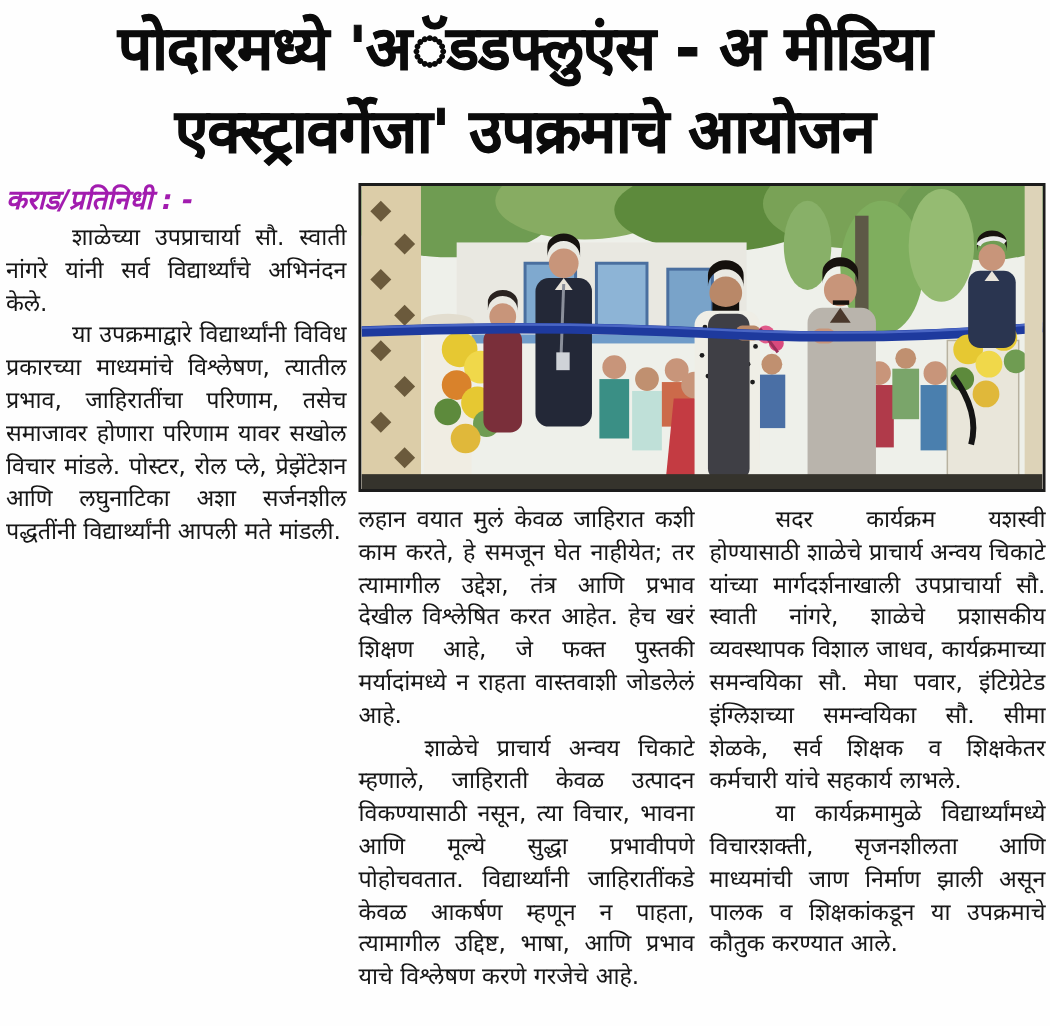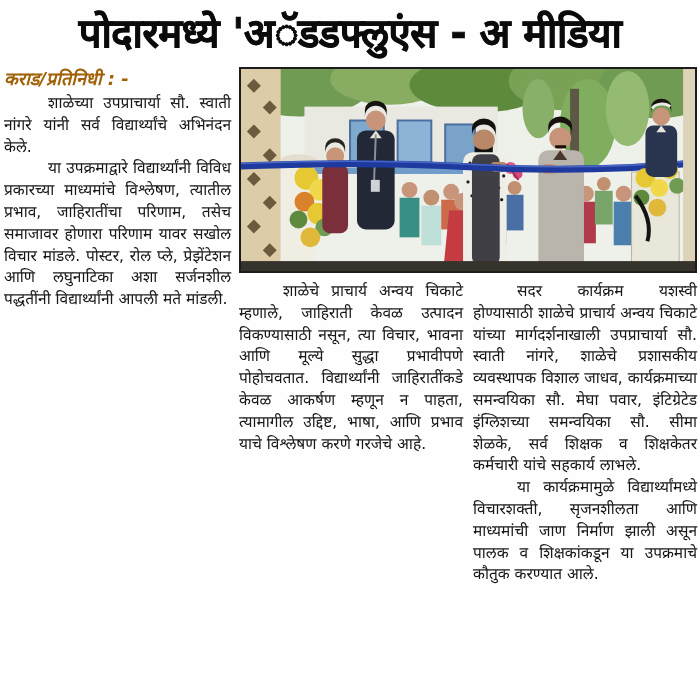--- a/index.html
+++ b/index.html
@@ -35,21 +35,21 @@
     color:#161616;
   }
   .col-left{width:227px;flex:0 0 227px;}
   .right-area{width:458px;flex:0 0 458px;}
   .byline{
     font-weight:800;
     font-style:italic;
     font-size:18px;
     line-height:24px;
     margin-bottom:2px;
-    color:#a16207;
+    color:#a21caf;
   }
   .col p{margin:0;text-indent:44px;}
   .col p.no-indent{text-indent:0;}
   figure.photo{
     margin:0 0 8px 0;
     width:458px;height:206px;
     border:2px solid #1c1c1c;
     box-sizing:border-box;
     background:#e9e8e2;
   }
@@ -60,20 +60,21 @@
   }
   .col-mid,.col-right{width:224px;flex:0 0 224px;}
 </style>
 </head>
 <body>
 
 <div class="page">
 
   <div class="headline">
     <div>पोदारमध्ये 'अॅडडफ्लुएंस - अ मीडिया</div>
+    <div>एक्स्ट्रावर्गेजा' उपक्रमाचे आयोजन</div>
   </div>
 
   <div class="body-row">
 
     <div class="col col-left">
       <div class="byline">कराड/प्रतिनिधी : -</div>
       <p>शाळेच्या उपप्राचार्या सौ. स्वाती नांगरे यांनी सर्व विद्यार्थ्यांचे अभिनंदन केले.</p>
       <p>या उपक्रमाद्वारे विद्यार्थ्यांनी विविध प्रकारच्या माध्यमांचे विश्लेषण, त्यातील प्रभाव, जाहिरातींचा परिणाम, तसेच समाजावर होणारा परिणाम यावर सखोल विचार मांडले. पोस्टर, रोल प्ले, प्रेझेंटेशन आणि लघुनाटिका अशा सर्जनशील पद्धतींनी विद्यार्थ्यांनी आपली मते मांडली.</p>
     </div>
 
@@ -226,20 +227,21 @@
           </g>
 
           <rect x="446" y="0" width="12" height="204" fill="#ddd3b8"></rect>
 
           <rect x="0" y="194" width="458" height="10" fill="#35332c"></rect>
         </svg>
       </figure>
 
       <div class="two-cols">
         <div class="col col-mid">
+          <p class="no-indent">लहान वयात मुलं केवळ जाहिरात कशी काम करते, हे समजून घेत नाहीयेत; तर त्यामागील उद्देश, तंत्र आणि प्रभाव देखील विश्लेषित करत आहेत. हेच खरं शिक्षण आहे, जे फक्त पुस्तकी मर्यादांमध्ये न राहता वास्तवाशी जोडलेलं आहे.</p>
           <p>शाळेचे प्राचार्य अन्वय चिकाटे म्हणाले, जाहिराती केवळ उत्पादन विकण्यासाठी नसून, त्या विचार, भावना आणि मूल्ये सुद्धा प्रभावीपणे पोहोचवतात. विद्यार्थ्यांनी जाहिरातींकडे केवळ आकर्षण म्हणून न पाहता, त्यामागील उद्दिष्ट, भाषा, आणि प्रभाव याचे विश्लेषण करणे गरजेचे आहे.</p>
         </div>
         <div class="col col-right">
           <p>सदर कार्यक्रम यशस्वी होण्यासाठी शाळेचे प्राचार्य अन्वय चिकाटे यांच्या मार्गदर्शनाखाली उपप्राचार्या सौ. स्वाती नांगरे, शाळेचे प्रशासकीय व्यवस्थापक विशाल जाधव, कार्यक्रमाच्या समन्वयिका सौ. मेघा पवार, इंटिग्रेटेड इंग्लिशच्या समन्वयिका सौ. सीमा शेळके, सर्व शिक्षक व शिक्षकेतर कर्मचारी यांचे सहकार्य लाभले.</p>
           <p>या कार्यक्रमामुळे विद्यार्थ्यांमध्ये विचारशक्ती, सृजनशीलता आणि माध्यमांची जाण निर्माण झाली असून पालक व शिक्षकांकडून या उपक्रमाचे कौतुक करण्यात आले.</p>
         </div>
       </div>
 
     </div>
   </div>

